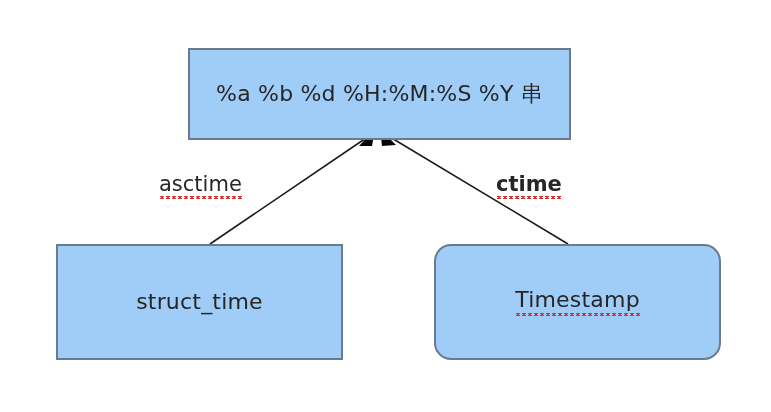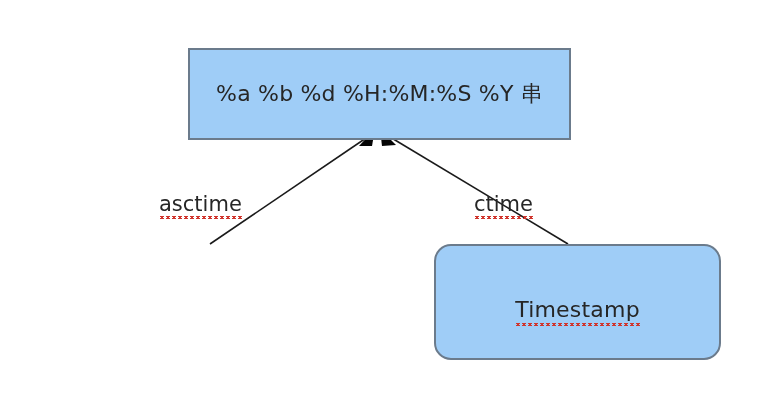--- a/index.html
+++ b/index.html
@@ -58,36 +58,36 @@
   .squiggle {
     position: relative;
     display: inline-block;
     background-repeat: repeat-x;
     background-position: left bottom 0px;
     background-size: 6px 3px;
     padding-bottom: 3px;
     background-image:
       linear-gradient(45deg, transparent 40%, #d0342c 40%, #d0342c 60%, transparent 60%),
       linear-gradient(-45deg, transparent 40%, #d0342c 40%, #d0342c 60%, transparent 60%);
-    margin-top: 20px;
   }
   .edge-label {
     position: absolute;
     color: #262626;
     font-size: 21px;
     white-space: nowrap;
     z-index: 3;
   }
   #edge-label-asctime {
     left: 159px;
     top: 172px;
   }
   #edge-label-ctime {
-    left: 474px;
+    left: 496px;
     top: 172px;
+    font-weight: bold;
   }
   #edges-svg {
     position: absolute;
     left: 0;
     top: 0;
     width: 771px;
     height: 412px;
     z-index: 1;
   }
 </style>
@@ -104,20 +104,23 @@
     <g>
       <line x1="568" y1="244" x2="385" y2="134" stroke="#1a1a1a" stroke-width="1.6"></line>
       <polygon points="380,129 382,146 396,145" fill="#050505"></polygon>
     </g>
   </svg>
 
   <div class="node" id="node-format">
     <span class="node-label">%a %b %d %H:%M:%S %Y 串</span>
   </div>
 
+  <div class="node" id="node-struct-time">
+    <span class="node-label">struct_time</span>
+  </div>
 
   <div class="node" id="node-timestamp">
     <span class="node-label squiggle">Timestamp</span>
   </div>
 
   <div class="edge-label" id="edge-label-asctime">
     <span class="squiggle">asctime</span>
   </div>
 
   <div class="edge-label" id="edge-label-ctime">

